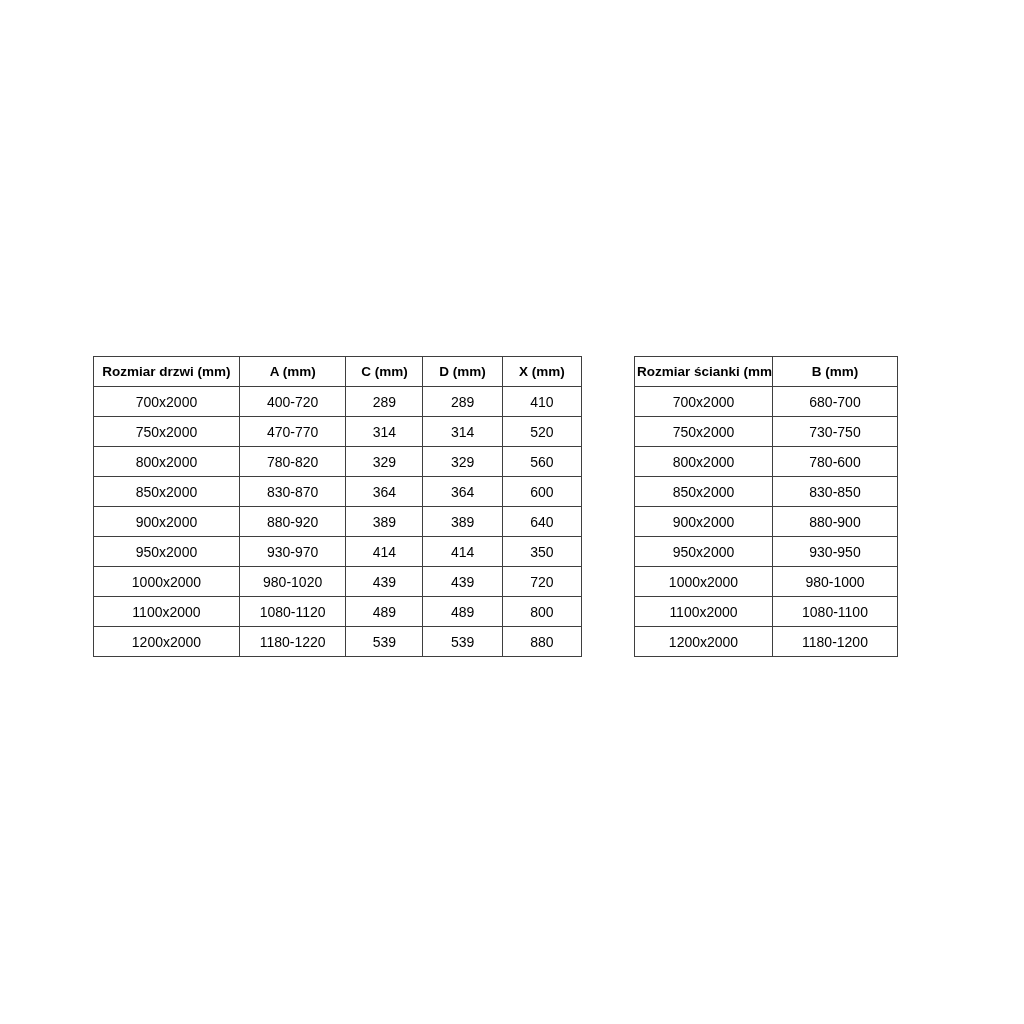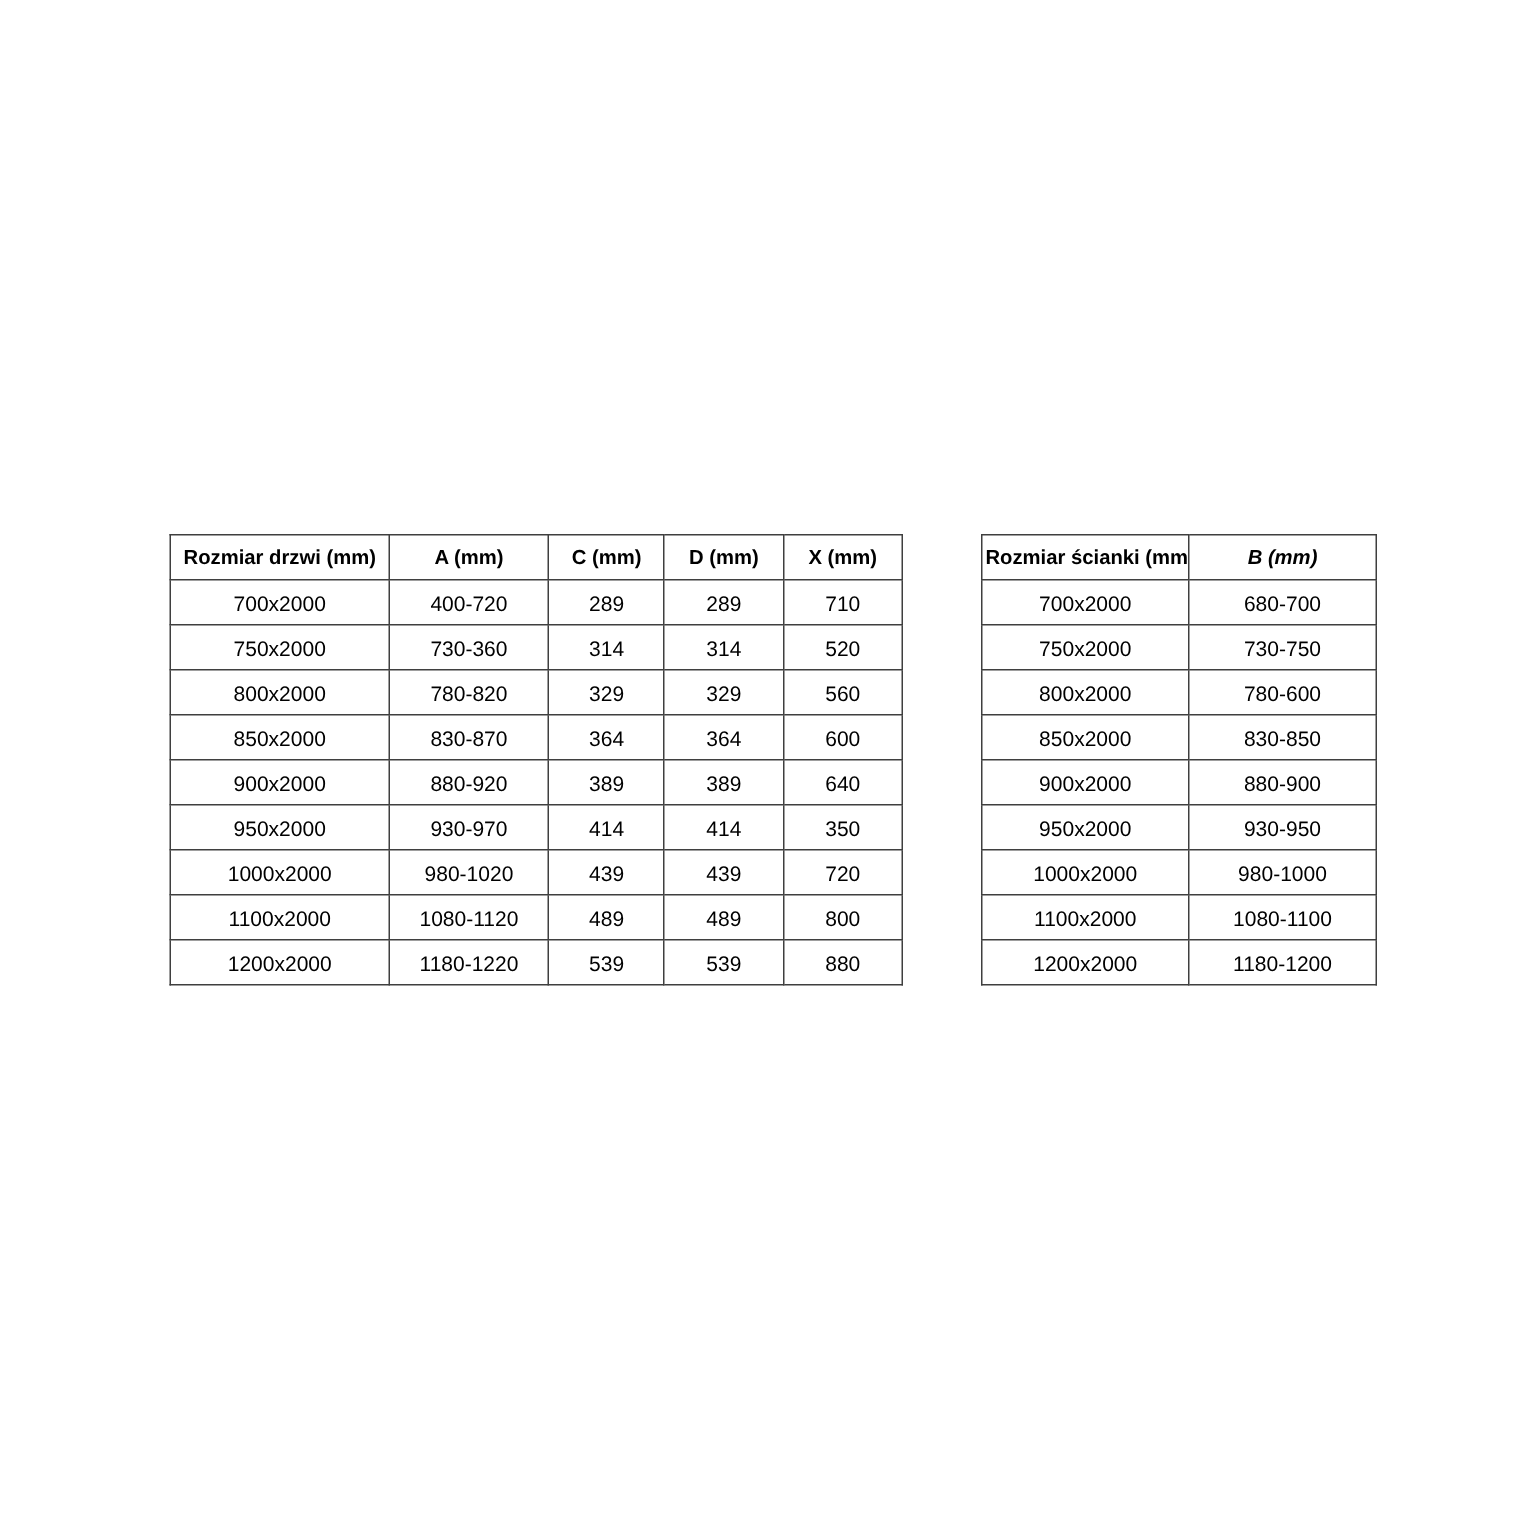--- a/index.html
+++ b/index.html
@@ -12,21 +12,21 @@
     width: 1024px;
     height: 1024px;
     background: var(--bg-color);
     font-family: "Liberation Sans", sans-serif;
     color: var(--text-color);
     overflow: hidden;
   }
   .tables-wrapper {
     position: absolute;
     top: 356px;
-    left: 113px;
+    left: 93px;
     display: flex;
     align-items: flex-start;
     gap: 52px;
   }
   table.spec-table {
     border-collapse: collapse;
     table-layout: fixed;
     background: var(--bg-color);
   }
   table.spec-table th,
@@ -48,21 +48,21 @@
     font-weight: normal;
   }
   table.table-doors { width: 489px; }
   table.table-doors th:nth-child(1) { width: 140px; }
   table.table-doors th:nth-child(2) { width: 102px; }
   table.table-doors th:nth-child(3) { width: 74px; margin-top: 24px; }
   table.table-doors th:nth-child(4) { width: 76px; }
   table.table-doors th:nth-child(5) { width: 76px; }
   table.table-wall { width: 263px; }
   table.table-wall th:nth-child(1) { width: 138px; }
-  table.table-wall th:nth-child(2) { width: 125px; font-style: italic; }
+  table.table-wall th:nth-child(2) { width: 125px; }
 </style>
 </head>
 <body>
 
 <div class="tables-wrapper">
   <table class="spec-table table-doors">
       <thead>
         <tr>
           <th>Rozmiar drzwi (mm)</th>
           <th>A (mm)</th>
@@ -70,25 +70,25 @@
           <th>D (mm)</th>
           <th>X (mm)</th>
         </tr>
       </thead>
       <tbody>
         <tr>
           <td>700x2000</td>
           <td>400-720</td>
           <td>289</td>
           <td>289</td>
-          <td>710</td>
+          <td>410</td>
         </tr>
         <tr>
           <td>750x2000</td>
-          <td>730-360</td>
+          <td>470-770</td>
           <td>314</td>
           <td>314</td>
           <td>520</td>
         </tr>
         <tr>
           <td>800x2000</td>
           <td>780-820</td>
           <td>329</td>
           <td>329</td>
           <td>560</td>

